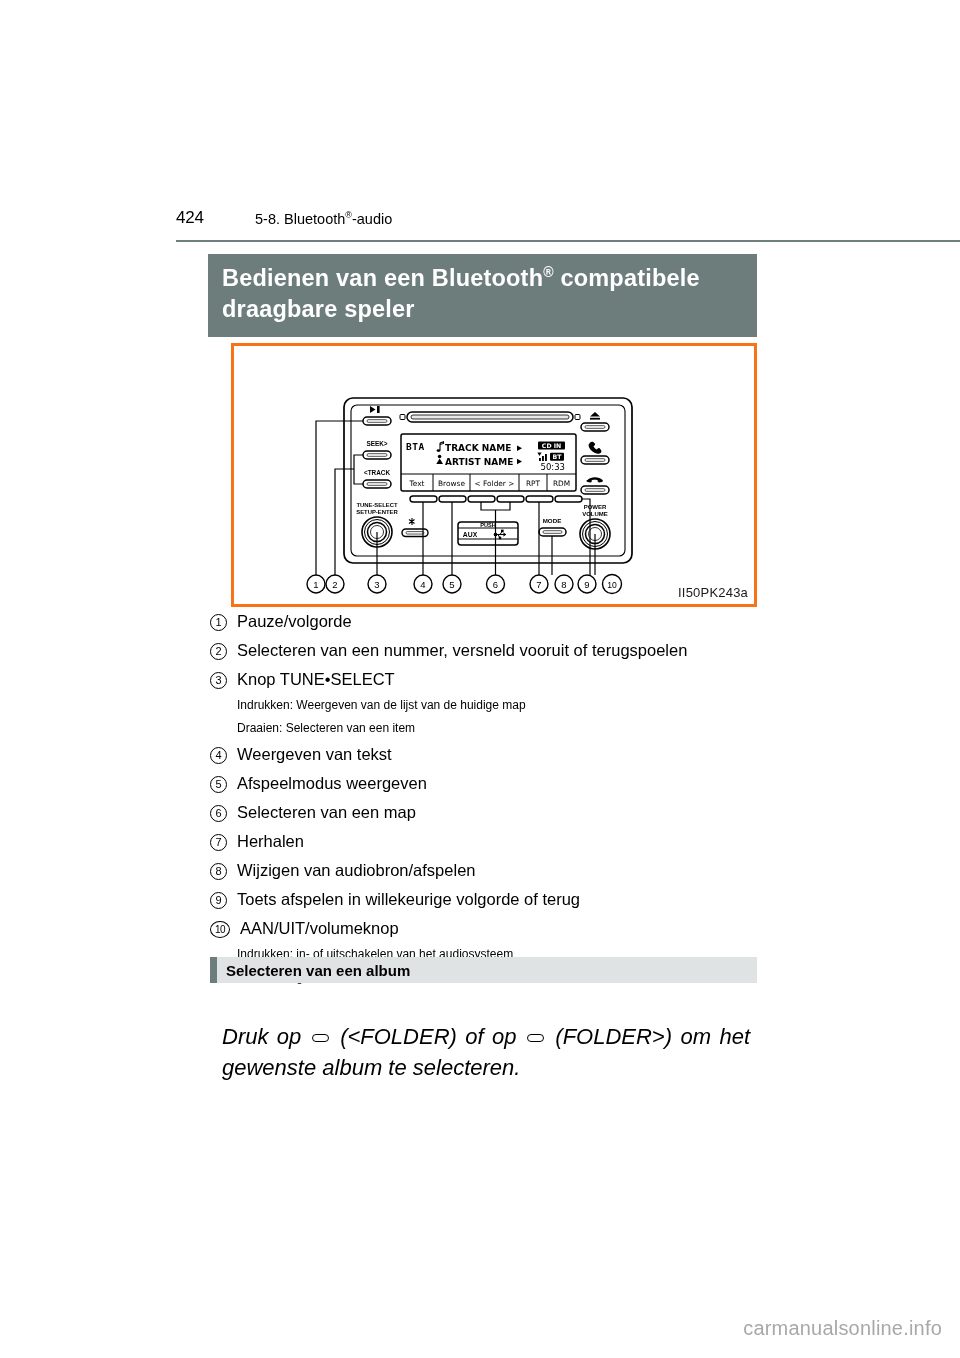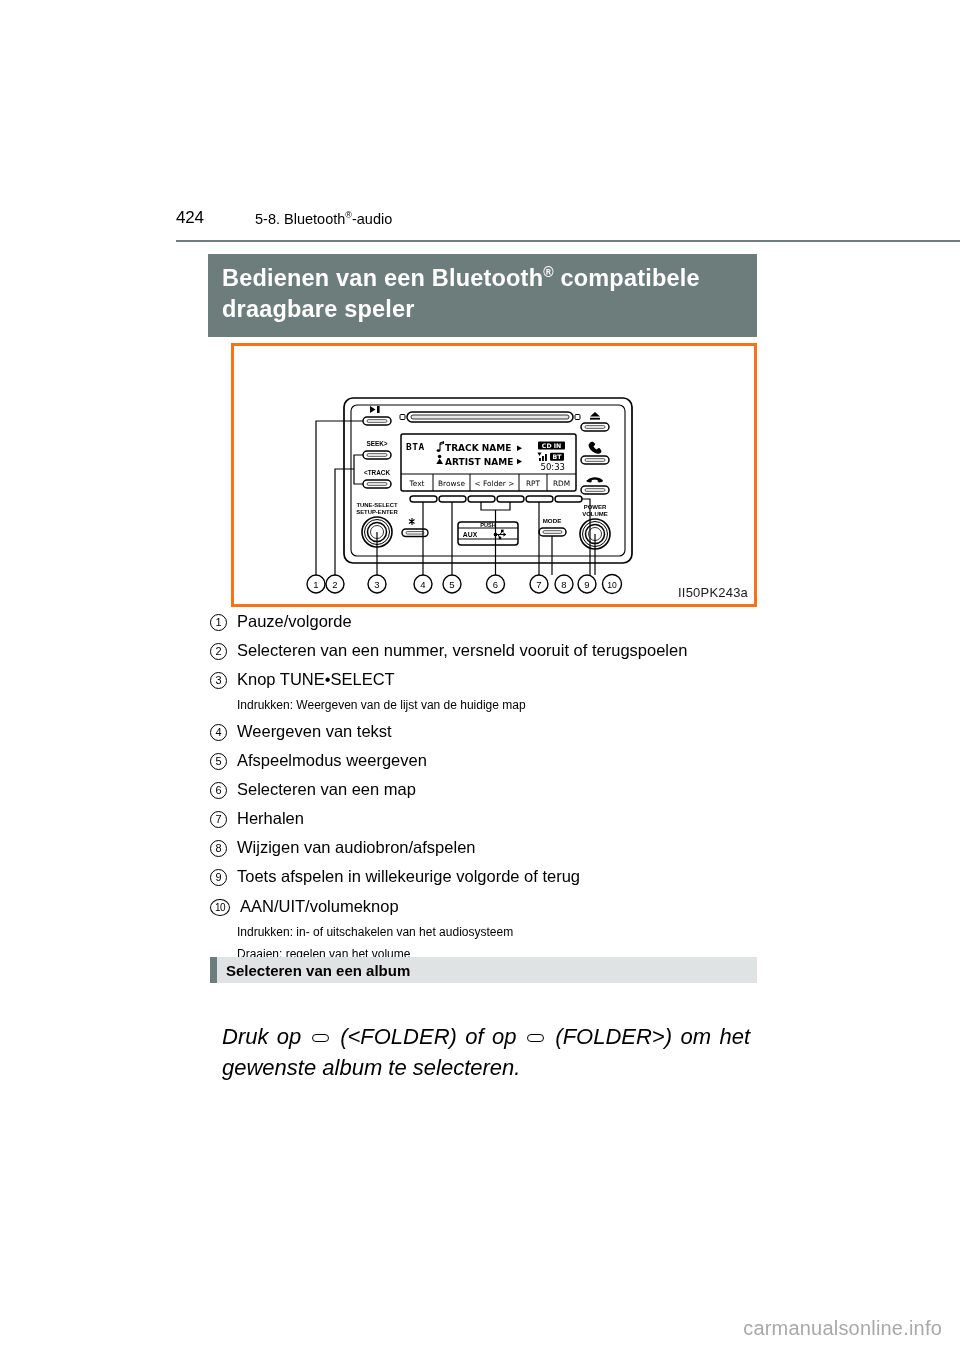--- a/index.html
+++ b/index.html
@@ -426,20 +426,21 @@
     </div>
     <div class="item-row">
       <span class="num">2</span>
       <span class="item-text">Selecteren van een nummer, versneld vooruit of terugspoelen</span>
     </div>
     <div class="item-row">
       <span class="num">3</span>
       <span class="item-text">Knop TUNE•SELECT</span>
     </div>
     <div class="sub-line">Indrukken: Weergeven van de lijst van de huidige map</div>
+    <div class="sub-line">Draaien: Selecteren van een item</div>
     <div class="item-row">
       <span class="num">4</span>
       <span class="item-text">Weergeven van tekst</span>
     </div>
     <div class="item-row">
       <span class="num">5</span>
       <span class="item-text">Afspeelmodus weergeven</span>
     </div>
     <div class="item-row">
       <span class="num">6</span>

